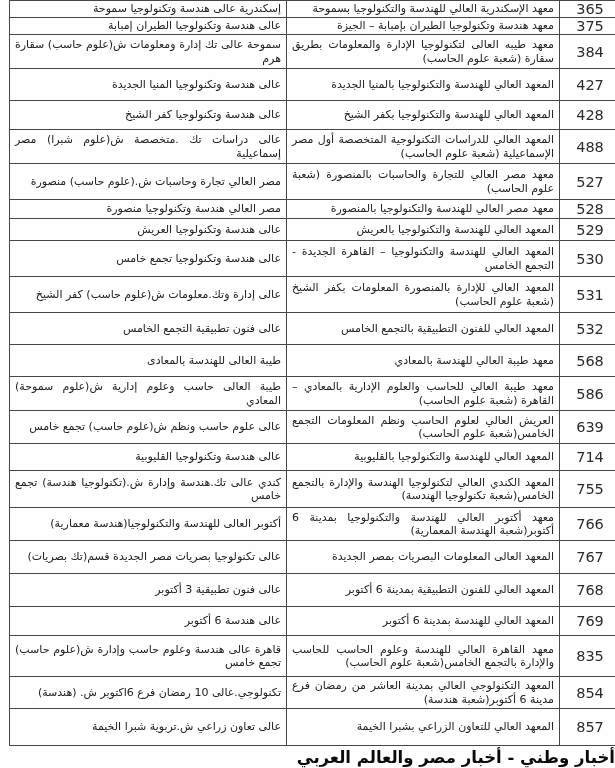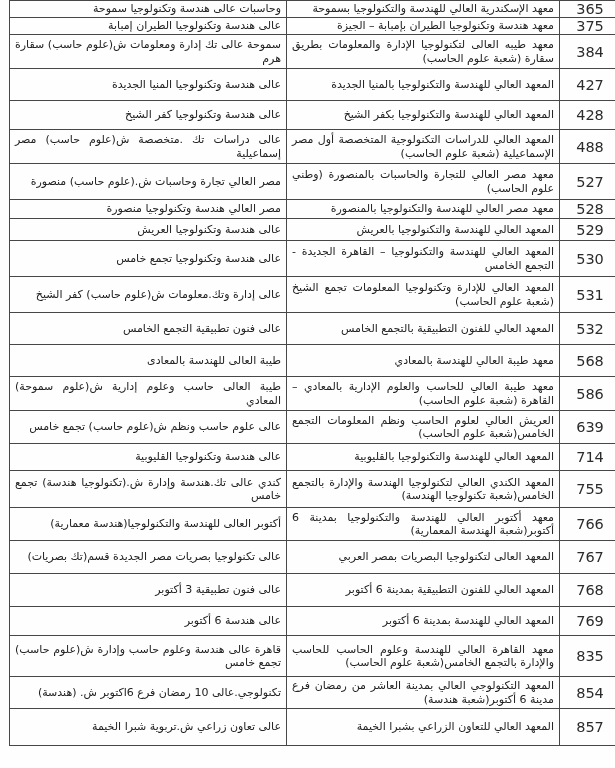--- a/index.html
+++ b/index.html
@@ -55,21 +55,21 @@
 </style>
 </head>
 <body>
 
 <div class="page">
   <table class="inst-table" dir="rtl">
     <tbody>
         <tr>
     <td class="c-code">365</td>
     <td class="c-name">معهد الإسكندرية العالي للهندسة والتكنولوجيا بسموحة</td>
-    <td class="c-short">وحاسبات عالى هندسة وتكنولوجيا سموحة</td>
+    <td class="c-short">إسكندرية عالى هندسة وتكنولوجيا سموحة</td>
   </tr>
         <tr>
     <td class="c-code">375</td>
     <td class="c-name">معهد هندسة وتكنولوجيا الطيران بإمبابة – الجيزة</td>
     <td class="c-short">عالى هندسة وتكنولوجيا الطيران إمبابة</td>
   </tr>
         <tr>
     <td class="c-code">384</td>
     <td class="c-name">معهد طيبه العالى لتكنولوجيا الإدارة والمعلومات بطريق سقارة (شعبة علوم الحاسب)</td>
     <td class="c-short">سموحة عالى تك إدارة ومعلومات ش(علوم حاسب) سقارة هرم</td>
@@ -80,45 +80,45 @@
     <td class="c-short">عالى هندسة وتكنولوجيا المنيا الجديدة</td>
   </tr>
         <tr>
     <td class="c-code">428</td>
     <td class="c-name">المعهد العالي للهندسة والتكنولوجيا بكفر الشيخ</td>
     <td class="c-short">عالى هندسة وتكنولوجيا كفر الشيخ</td>
   </tr>
         <tr>
     <td class="c-code">488</td>
     <td class="c-name">المعهد العالي للدراسات التكنولوجية المتخصصة أول مصر الإسماعيلية (شعبة علوم الحاسب)</td>
-    <td class="c-short">عالى دراسات تك .متخصصة ش(علوم حاسب) مصر إسماعيلية</td>
+    <td class="c-short">عالى دراسات تك .متخصصة ش(علوم شبرا) مصر إسماعيلية</td>
   </tr>
         <tr>
     <td class="c-code">527</td>
-    <td class="c-name">معهد مصر العالي للتجارة والحاسبات بالمنصورة (وطني علوم الحاسب)</td>
+    <td class="c-name">معهد مصر العالي للتجارة والحاسبات بالمنصورة (شعبة علوم الحاسب)</td>
     <td class="c-short">مصر العالي تجارة وحاسبات ش.(علوم حاسب) منصورة</td>
   </tr>
         <tr>
     <td class="c-code">528</td>
     <td class="c-name">معهد مصر العالي للهندسة والتكنولوجيا بالمنصورة</td>
     <td class="c-short">مصر العالي هندسة وتكنولوجيا منصورة</td>
   </tr>
         <tr>
     <td class="c-code">529</td>
     <td class="c-name">المعهد العالي للهندسة والتكنولوجيا بالعريش</td>
     <td class="c-short">عالى هندسة وتكنولوجيا العريش</td>
   </tr>
         <tr>
     <td class="c-code">530</td>
     <td class="c-name">المعهد العالي للهندسة والتكنولوجيا – القاهرة الجديدة - التجمع الخامس</td>
     <td class="c-short">عالى هندسة وتكنولوجيا تجمع خامس</td>
   </tr>
         <tr>
     <td class="c-code">531</td>
-    <td class="c-name">المعهد العالي للإدارة وتكنولوجيا المعلومات تجمع الشيخ (شعبة علوم الحاسب)</td>
+    <td class="c-name">المعهد العالي للإدارة بالمنصورة المعلومات بكفر الشيخ (شعبة علوم الحاسب)</td>
     <td class="c-short">عالى إدارة وتك.معلومات ش(علوم حاسب) كفر الشيخ</td>
   </tr>
         <tr>
     <td class="c-code">532</td>
     <td class="c-name">المعهد العالي للفنون التطبيقية بالتجمع الخامس</td>
     <td class="c-short">عالى فنون تطبيقية التجمع الخامس</td>
   </tr>
         <tr>
     <td class="c-code">568</td>
     <td class="c-name">معهد طيبة العالي للهندسة بالمعادي</td>
@@ -144,21 +144,21 @@
     <td class="c-name">المعهد الكندي العالي لتكنولوجيا الهندسة والإدارة بالتجمع الخامس(شعبة تكنولوجيا الهندسة)</td>
     <td class="c-short">كندي عالى تك.هندسة وإدارة ش.(تكنولوجيا هندسة) تجمع خامس</td>
   </tr>
         <tr>
     <td class="c-code">766</td>
     <td class="c-name">معهد أكتوبر العالي للهندسة والتكنولوجيا بمدينة 6 أكتوبر(شعبة الهندسة المعمارية)</td>
     <td class="c-short">أكتوبر العالى للهندسة والتكنولوجيا(هندسة معمارية)</td>
   </tr>
         <tr>
     <td class="c-code">767</td>
-    <td class="c-name">المعهد العالى لتكنولوجيا البصريات بمصر العربي</td>
+    <td class="c-name">المعهد العالى المعلومات البصريات بمصر الجديدة</td>
     <td class="c-short">عالى تكنولوجيا بصريات مصر الجديدة قسم(تك بصريات)</td>
   </tr>
         <tr>
     <td class="c-code">768</td>
     <td class="c-name">المعهد العالي للفنون التطبيقية بمدينة 6 أكتوبر</td>
     <td class="c-short">عالى فنون تطبيقية 3 أكتوبر</td>
   </tr>
         <tr>
     <td class="c-code">769</td>
     <td class="c-name">المعهد العالي للهندسة بمدينة 6 أكتوبر</td>
@@ -174,13 +174,14 @@
     <td class="c-name">المعهد التكنولوجي العالي بمدينة العاشر من رمضان فرع مدينة 6 أكتوبر(شعبة هندسة)</td>
     <td class="c-short">تكنولوجي.عالى 10 رمضان فرع 6اكتوبر ش. (هندسة)</td>
   </tr>
         <tr>
     <td class="c-code">857</td>
     <td class="c-name">المعهد العالي للتعاون الزراعي بشبرا الخيمة</td>
     <td class="c-short">عالى تعاون زراعي ش.تربوية شبرا الخيمة</td>
   </tr>
       </tbody>
   </table>
+  <div class="watermark">أخبار وطني - أخبار مصر والعالم العربي</div>
 </div>
 
 </body></html>

